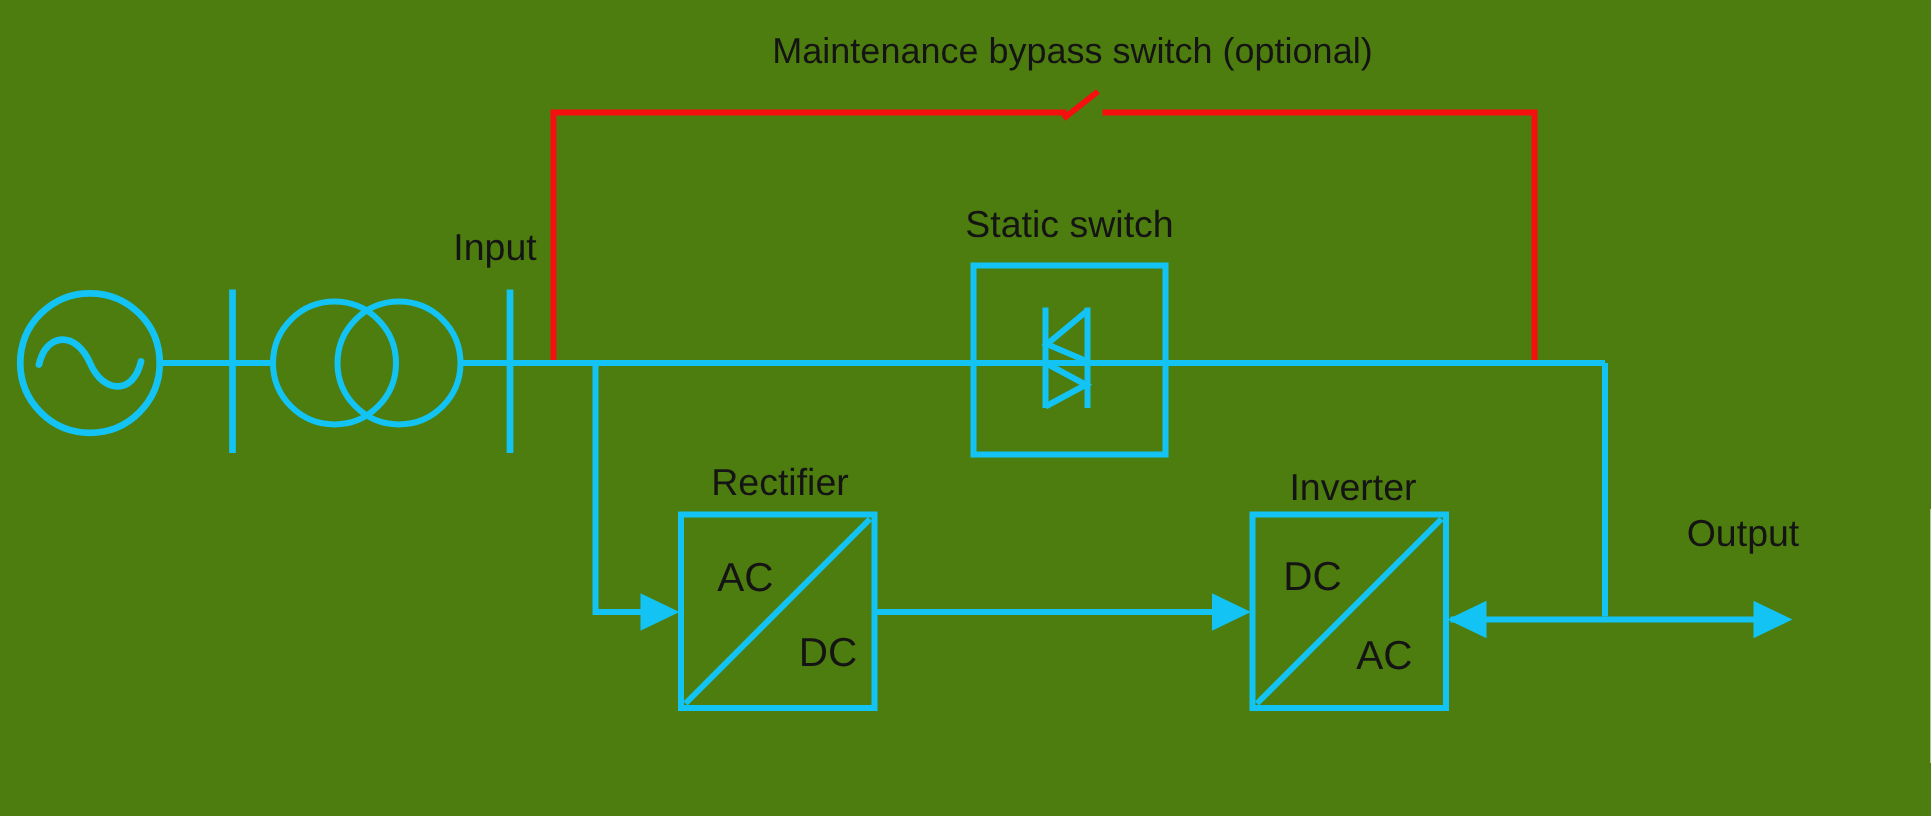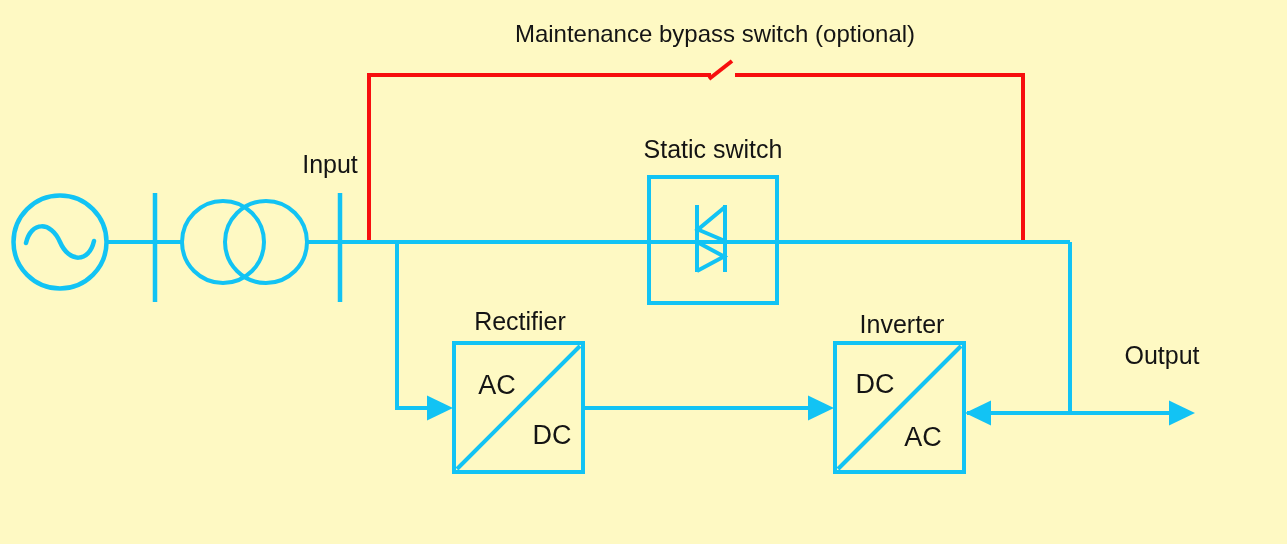--- a/index.html
+++ b/index.html
@@ -4,21 +4,21 @@
 <style>
   html, body {
     margin: 0;
     padding: 0;
     background: #ffffff;
   }
   .canvas {
     position: relative;
     width: 1287px;
     height: 544px;
-    background: #fef9c3;
+    background: #4d7c0f;
     overflow: hidden;
     font-family: "Liberation Sans", sans-serif;
   }
   svg { display: block; }
   text {
     font-family: "Liberation Sans", sans-serif;
   }
   .mid { text-anchor: middle; }
   .fs24 { font-size: 24px; }
   .fs25 { font-size: 25px; }

